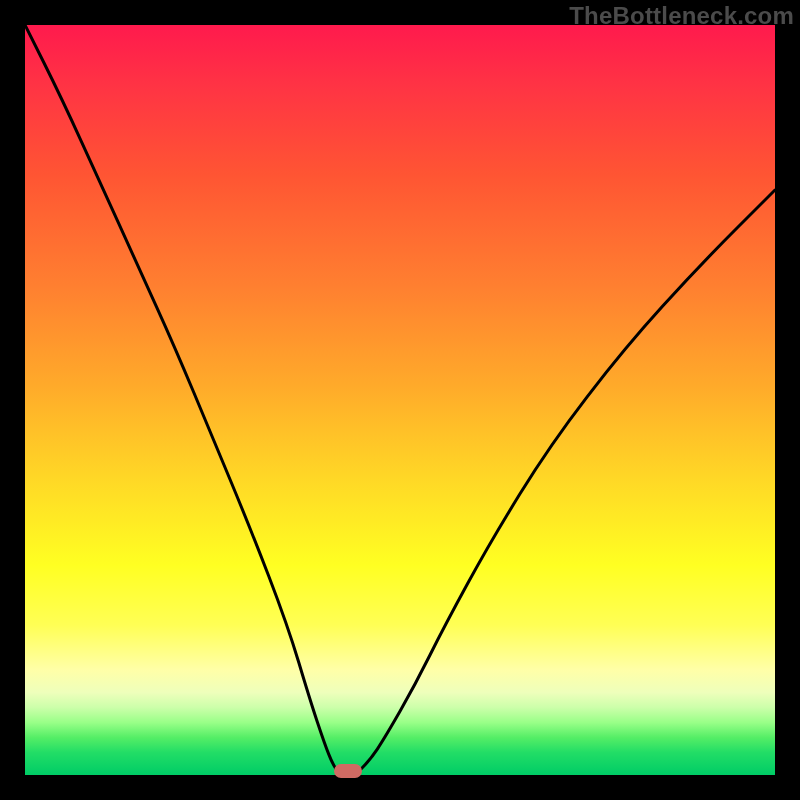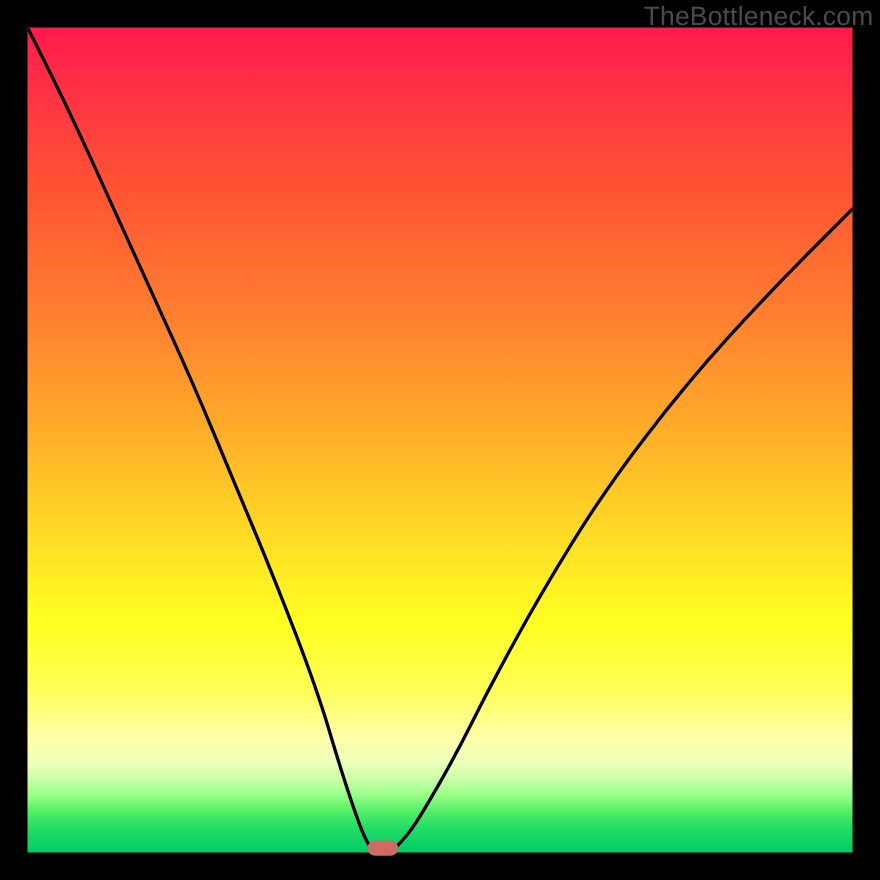--- a/index.html
+++ b/index.html
@@ -42,21 +42,21 @@
       #22dd66 97%,
       #00cc66 100%
     );
   }
   .watermark {
     position: absolute;
     top: 2px;
     right: 6px;
     color: #4b4b4b;
     font-size: 24px;
-    font-weight: 400;
+    font-weight: 700;
     letter-spacing: 0.2px;
     z-index: 5;
     font-family: Arial, Helvetica, sans-serif;
   }
   svg.curve {
     position: absolute;
     left: 0;
     top: 0;
     width: 750px;
     height: 750px;

